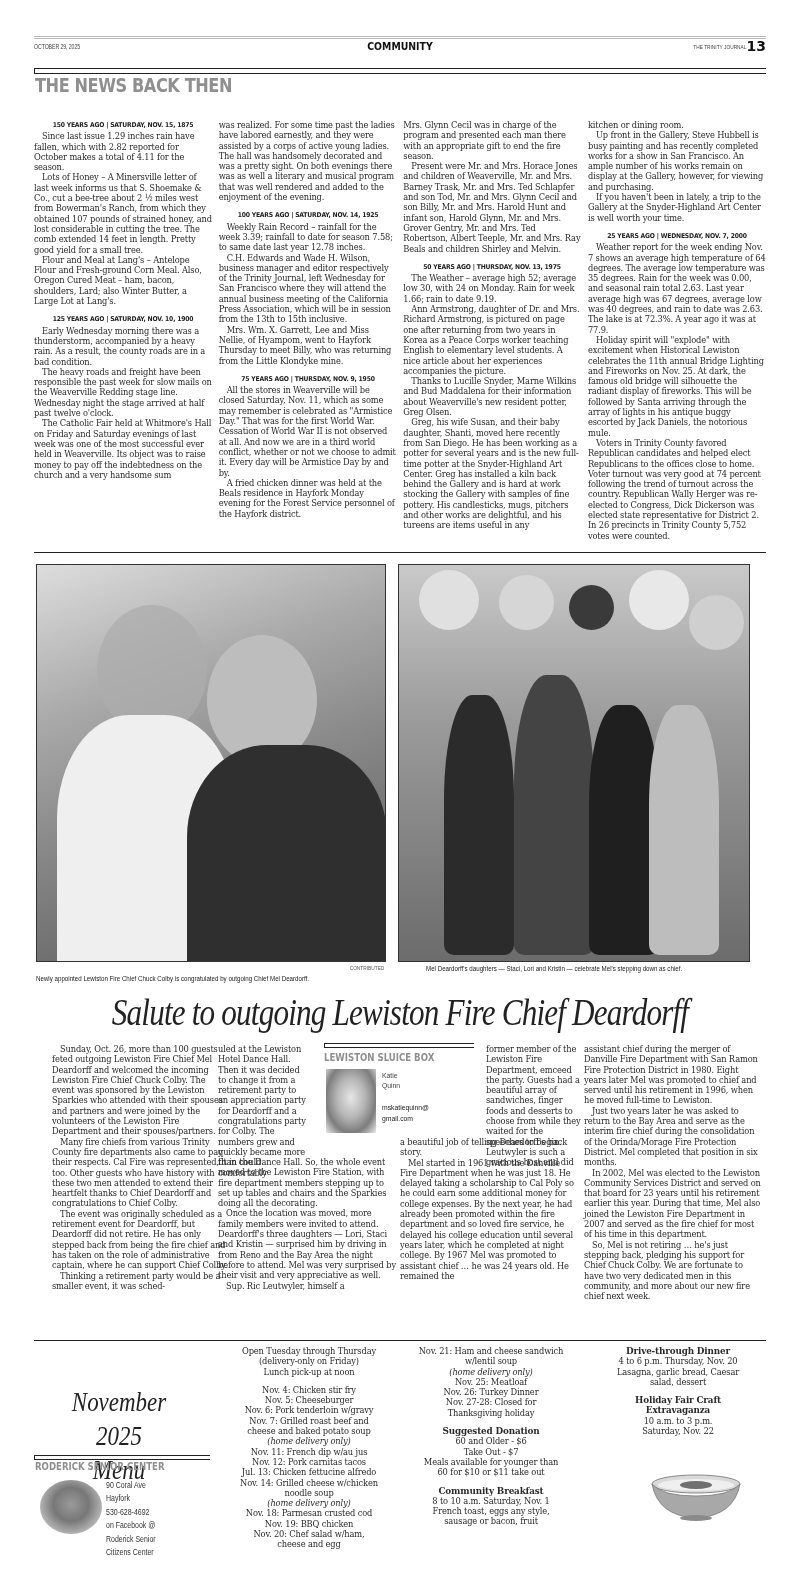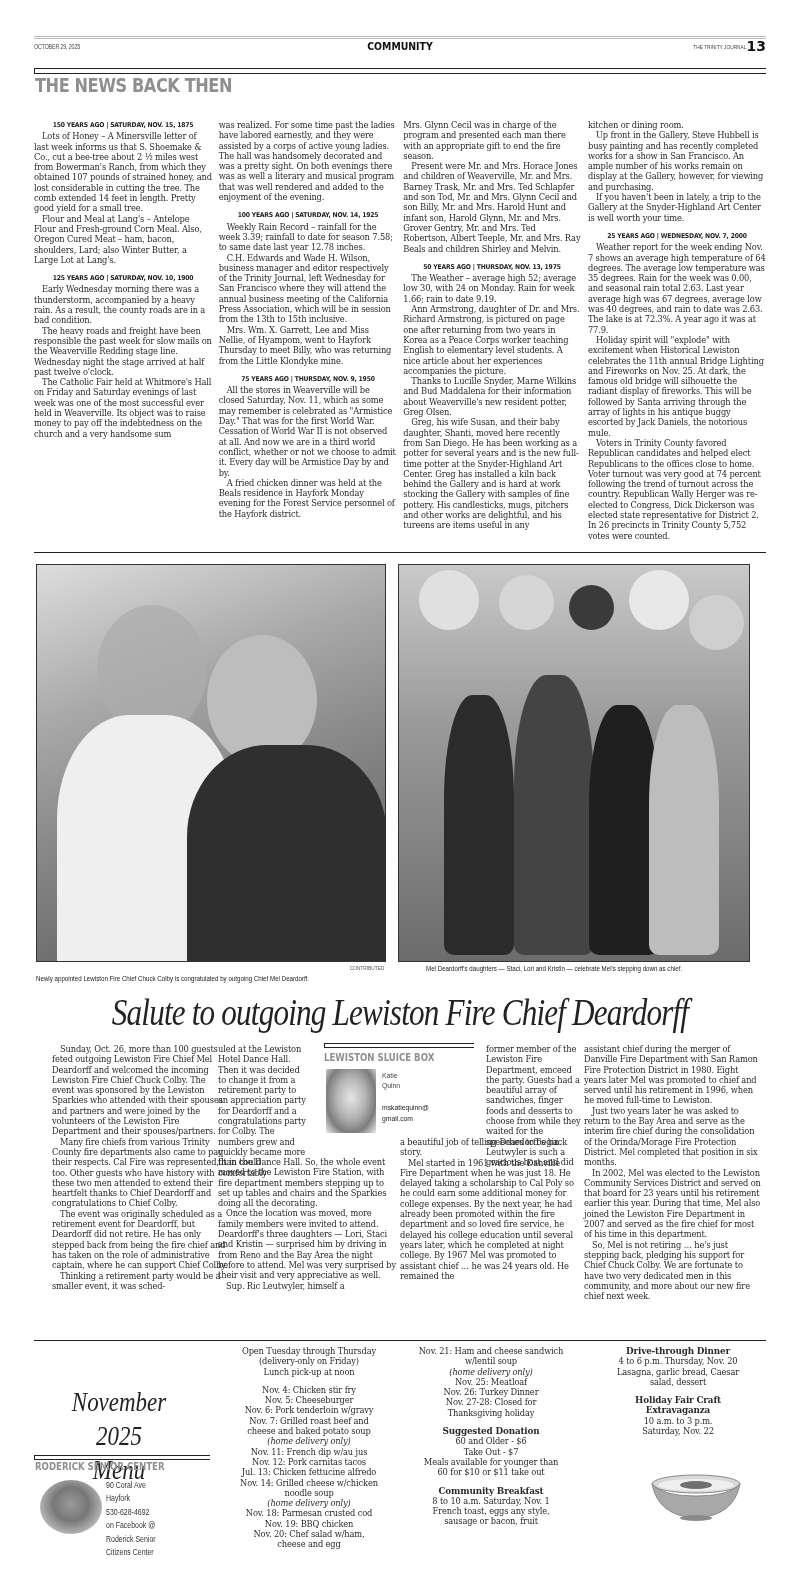--- a/index.html
+++ b/index.html
@@ -74,20 +74,21 @@
     <span class="hdr-paper">THE TRINITY JOURNAL</span>
     <span class="hdr-page">13</span>
   </div>
 
   <div class="rule-box" style="top:68px;"></div>
   <div class="section-title" style="top:74px;font-size:19px;">THE NEWS BACK THEN</div>
 
   <div class="cols" style="top:100px;">
     <div class="col">
         <div class="era first">150 YEARS AGO | SATURDAY, NOV. 15, 1875</div>
+        <p>Since last issue 1.29 inches rain have fallen, which with 2.82 reported for October makes a total of 4.11 for the season.</p>
         <p>Lots of Honey – A Minersville letter of last week informs us that S. Shoemake &amp; Co., cut a bee-tree about 2 ½ miles west from Bowerman's Ranch, from which they obtained 107 pounds of strained honey, and lost considerable in cutting the tree. The comb extended 14 feet in length. Pretty good yield for a small tree.</p>
         <p>Flour and Meal at Lang's – Antelope Flour and Fresh-ground Corn Meal. Also, Oregon Cured Meat – ham, bacon, shoulders, Lard; also Winter Butter, a Large Lot at Lang's.</p>
         <div class="era">125 YEARS AGO | SATURDAY, NOV. 10, 1900</div>
         <p>Early Wednesday morning there was a thunderstorm, accompanied by a heavy rain. As a result, the county roads are in a bad condition.</p>
         <p>The heavy roads and freight have been responsible the past week for slow mails on the Weaverville Redding stage line. Wednesday night the stage arrived at half past twelve o'clock.</p>
         <p>The Catholic Fair held at Whitmore's Hall on Friday and Saturday evenings of last week was one of the most successful ever held in Weaverville. Its object was to raise money to pay off the indebtedness on the church and a very handsome sum</p>
       </div>
     <div class="col">
         <p class="noindent">was realized. For some time past the ladies have labored earnestly, and they were assisted by a corps of active young ladies. The hall was handsomely decorated and was a pretty sight. On both evenings there was as well a literary and musical program that was well rendered and added to the enjoyment of the evening.</p>
         <div class="era">100 YEARS AGO | SATURDAY, NOV. 14, 1925</div>

